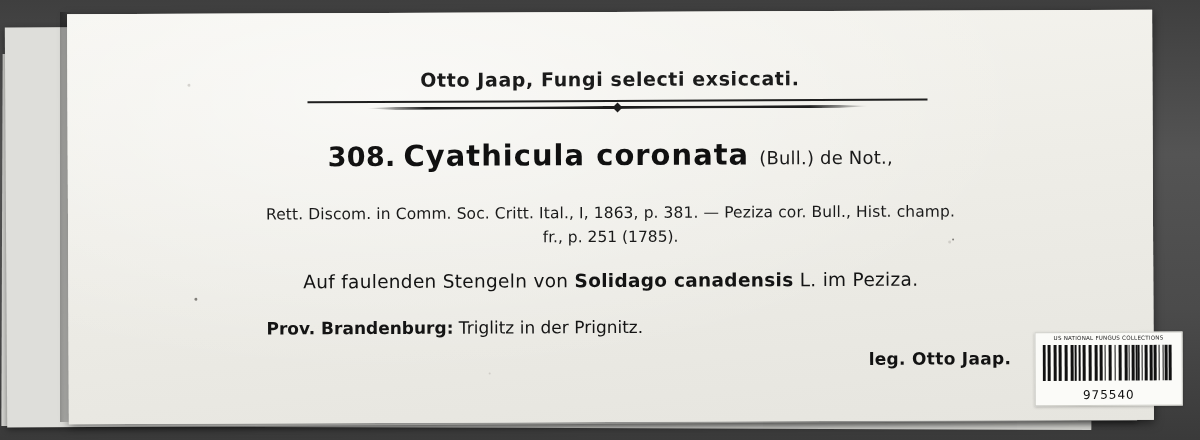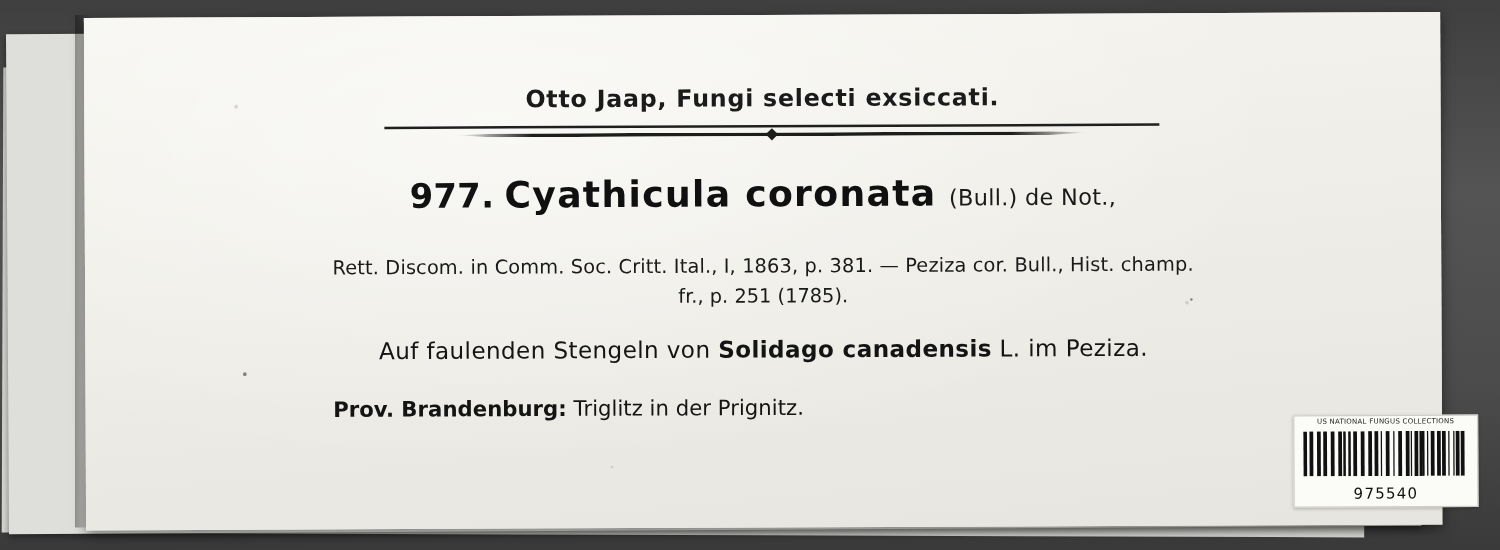--- a/index.html
+++ b/index.html
@@ -300,37 +300,38 @@
 
       <div class="header-line">Otto Jaap, Fungi selecti exsiccati.</div>
 
       <div class="rule-wrap">
         <div class="rule-top"></div>
         <div class="rule-bottom"></div>
         <div class="rule-diamond"></div>
       </div>
 
       <div class="title-row">
-        <span class="title-number">977.</span><span class="title-name">Cyathicula coronata</span><span class="title-auth">(Bull.) de Not.,</span>
+        <span class="title-number">308.</span><span class="title-name">Cyathicula coronata</span><span class="title-auth">(Bull.) de Not.,</span>
       </div>
 
       <div class="citation">Rett. Discom. in Comm. Soc. Critt. Ital., I, 1863, p. 381. — Peziza cor. Bull., Hist. champ.</div>
       <div class="citation2">fr., p. 251 (1785).</div>
 
       <div class="substrate">
         <span>Auf faulenden Stengeln von</span>
         <b>Solidago canadensis</b>
         <span>L. im Peziza.</span>
       </div>
 
       <div class="locality">
         <span class="prov">Prov. Brandenburg:</span>
         <span>Triglitz in der Prignitz.</span>
       </div>
 
+      <div class="collector">leg. Otto Jaap.</div>
 
       <div class="barcode-box">
         <div class="barcode-title">US NATIONAL FUNGUS COLLECTIONS</div>
         <div class="barcode-bars" id="bars">
             <span style="width: 3px;"></span>
             <span style="width: 2px; background: transparent;"></span>
             <span style="width: 3px;"></span>
             <span style="width: 3px; background: transparent;"></span>
             <span style="width: 3px;"></span>
             <span style="width: 2px; background: transparent;"></span>

